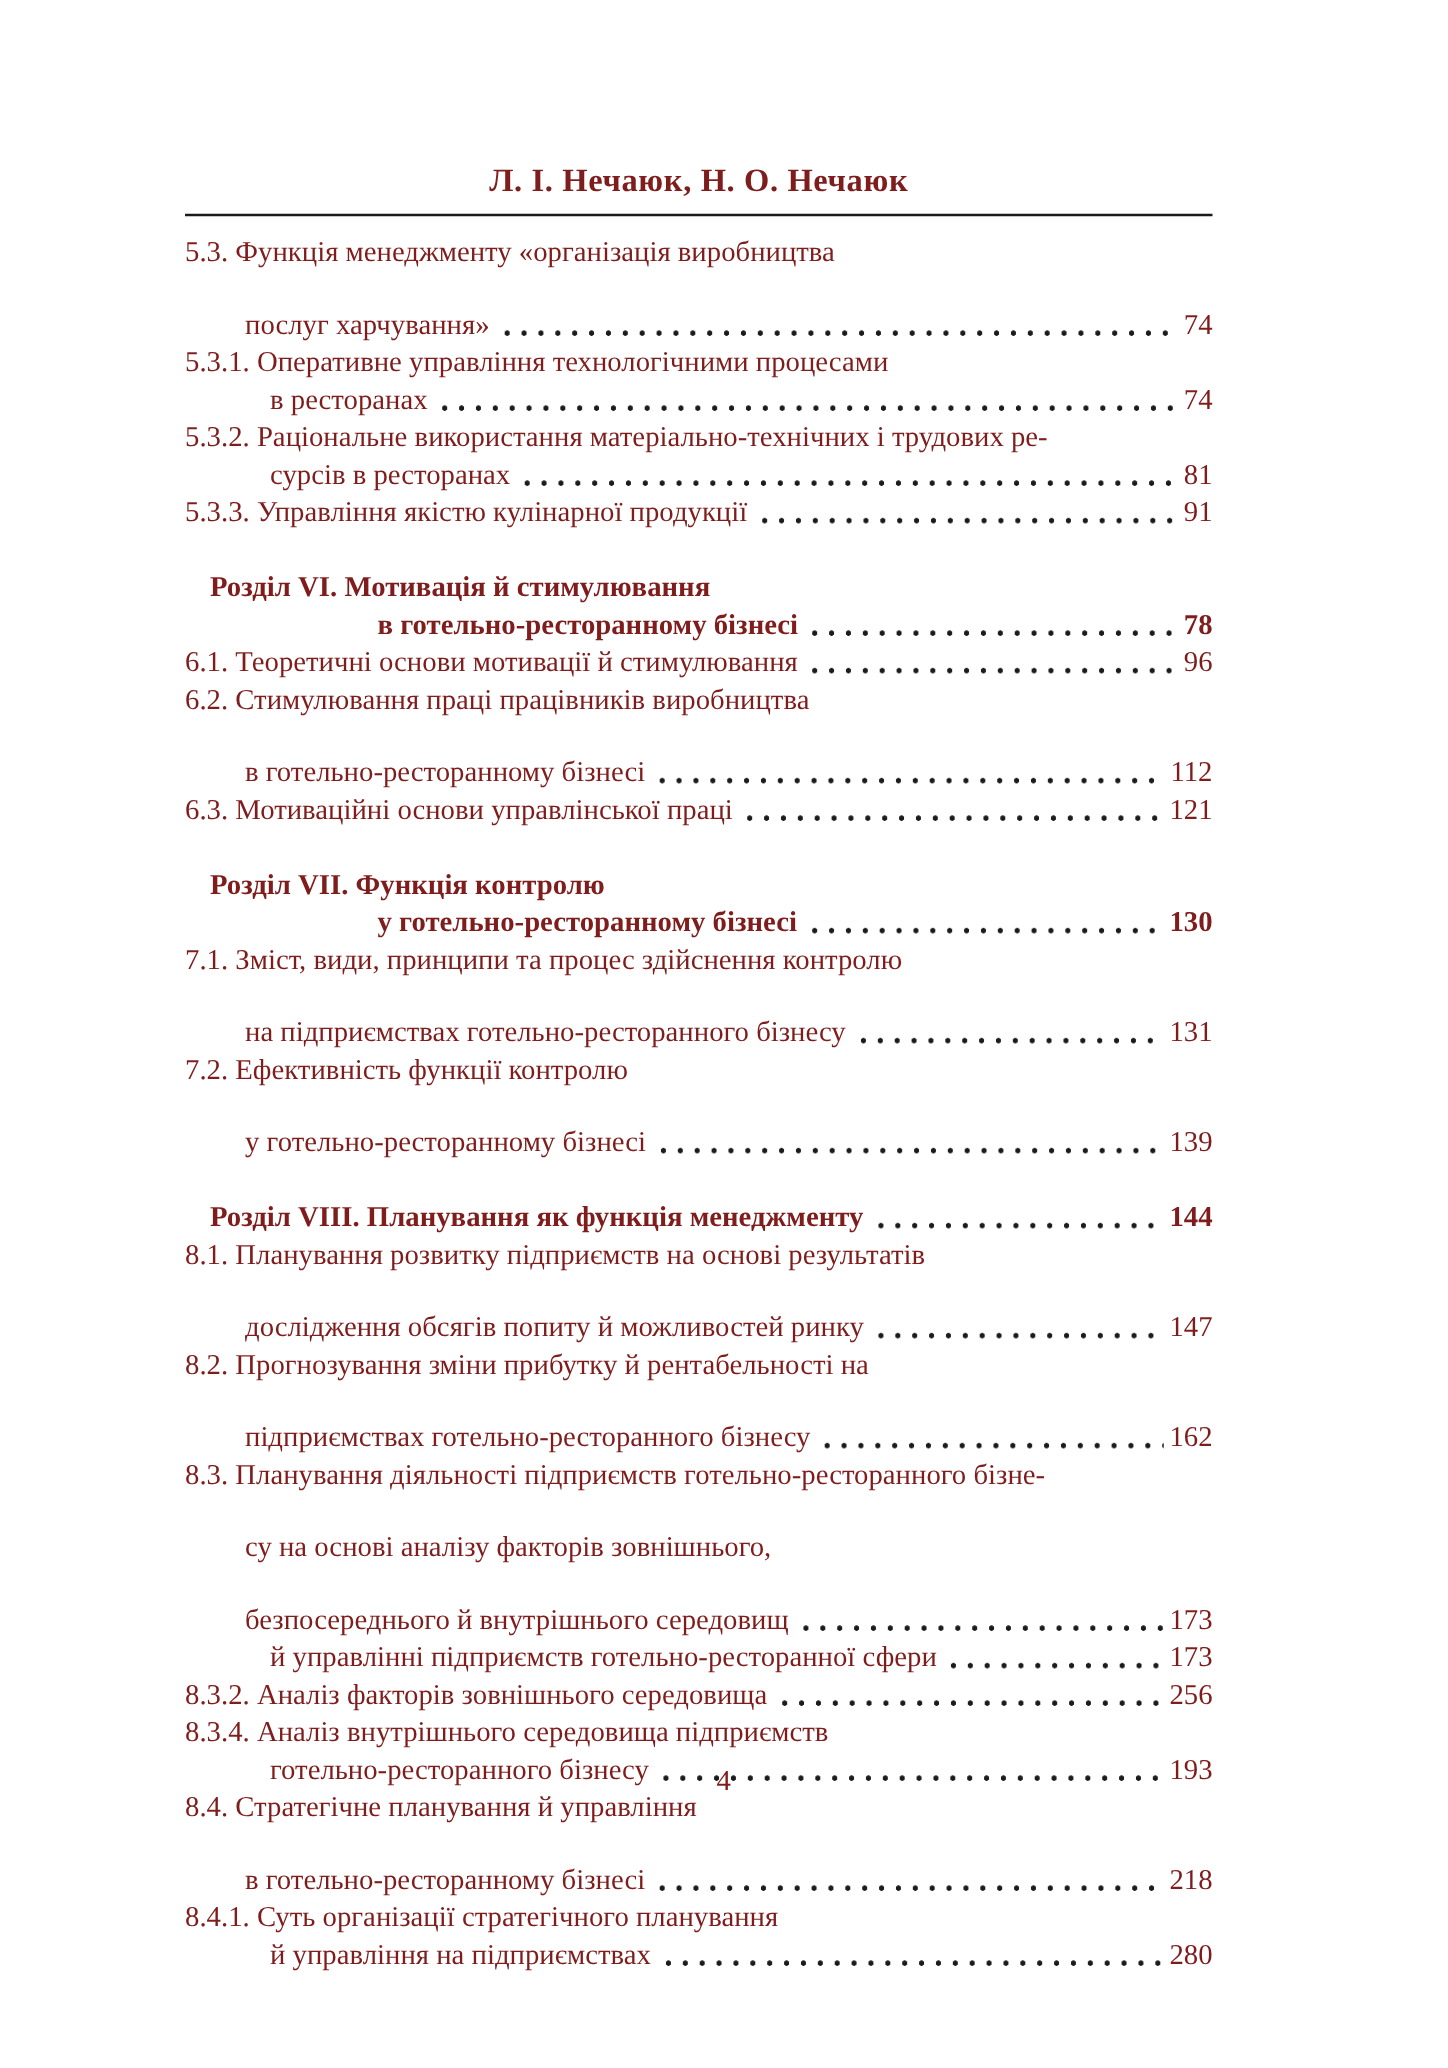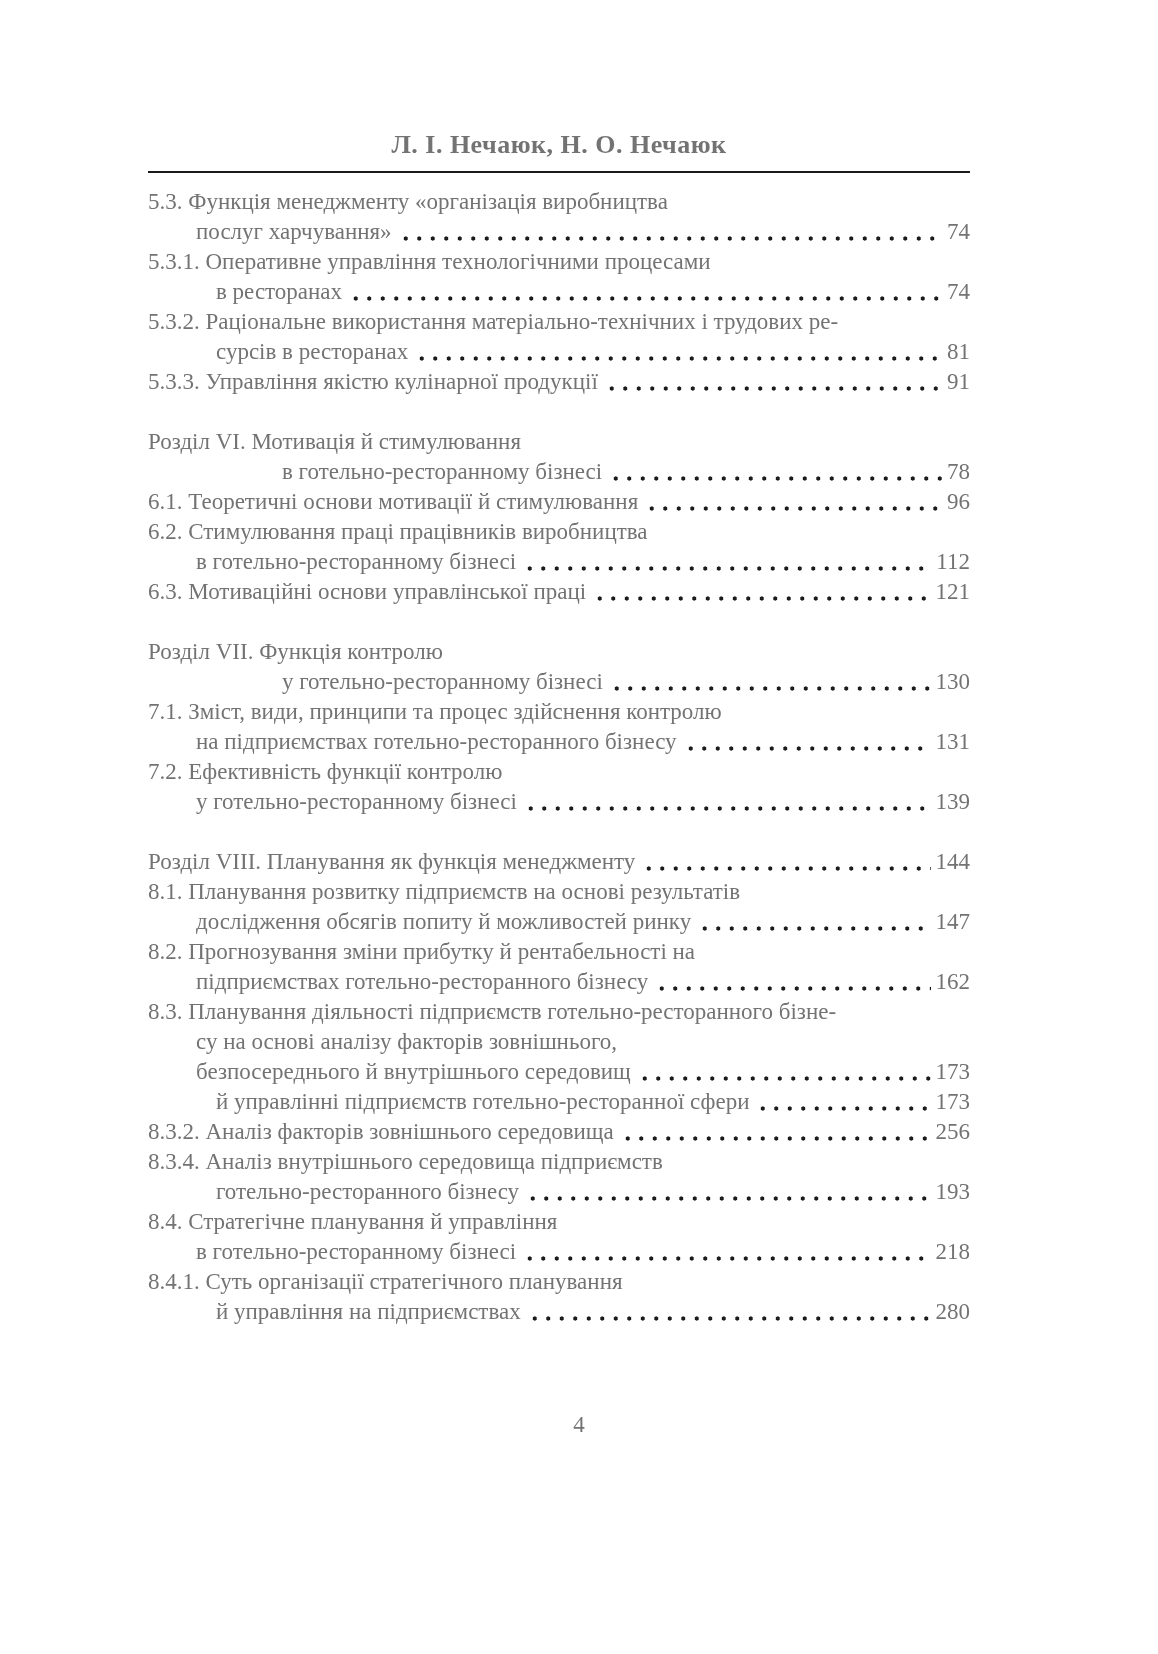--- a/index.html
+++ b/index.html
@@ -3,21 +3,21 @@
 <meta charset="utf-8">
 <style>
   * { box-sizing: border-box; }
   html, body { margin: 0; padding: 0; background: #ffffff; }
   .page {
     position: relative;
     width: 1158px;
     height: 1654px;
     background: #ffffff;
     font-family: "Liberation Serif", "DejaVu Serif", serif;
-    color: #737373;
+    color: #7f1d1d;
     overflow: hidden;
   }
   .content {
     position: absolute;
     left: 148px;
     top: 130px;
     width: 822px;
   }
   .header {
     text-align: center;
@@ -30,24 +30,24 @@
   .header-rule {
     border: 0;
     border-top: 2.5px solid #1a1a1a;
     margin: 0 0 14px 0;
   }
   .toc {
     font-size: 23px;
     line-height: 30px;
   }
   .entry.gap { margin-top: 30px; }
-  .entry.chapter { font-weight: normal; }
+  .entry.chapter { font-weight: bold; margin-left: 20px; }
   .line { display: flex; align-items: flex-end; }
   .txt { white-space: nowrap; flex: 0 0 auto; }
-  .indent-1 { padding-left: 48px; }
+  .indent-1 { padding-left: 48px; margin-top: 28px; }
   .indent-2 { padding-left: 68px; }
   .indent-3 { padding-left: 134px; }
   .leader {
     flex: 1 1 auto;
     align-self: stretch;
     min-width: 14px;
     margin: 0 5px 0 7px;
     background-image: radial-gradient(circle, #1b1b1b 1.9px, transparent 2.3px);
     background-size: 13.5px 9px;
     background-repeat: repeat-x;

